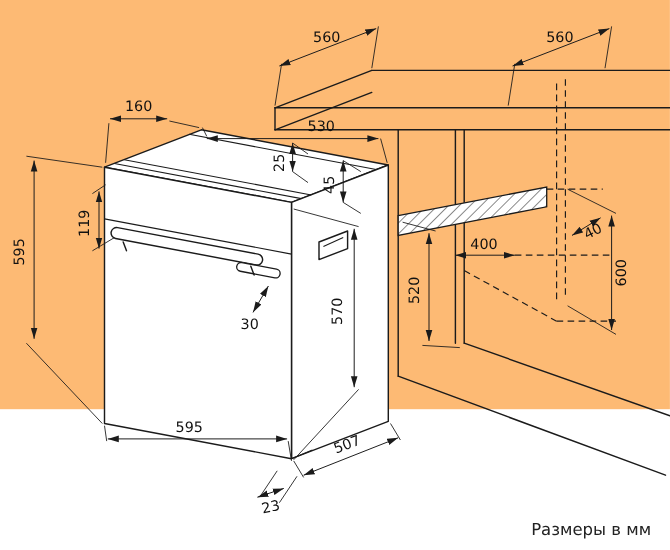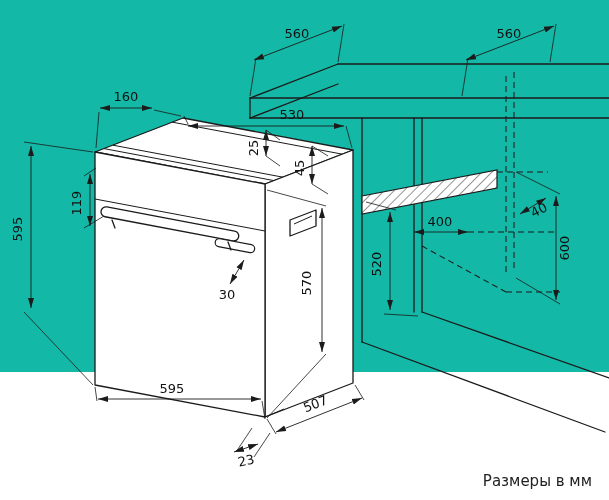--- a/index.html
+++ b/index.html
@@ -1,17 +1,17 @@
 <!DOCTYPE html>
 <html><head>
 <meta charset="utf-8">
 <style>
   html,body{margin:0;padding:0;background:#fff;}
   body{width:609px;height:500px;font-family:"DejaVu Sans","Liberation Sans",sans-serif;}
-  .canvas{width:609px;height:372px;position:relative;background:#14b8a6;}
+  .canvas{width:609px;height:372px;position:relative;background:#fdba74;}
   svg{display:block;}
   .obj{stroke:#1b1b1b;stroke-width:1.3;fill:none;stroke-linecap:round;stroke-linejoin:round;}
   .face{stroke:#1b1b1b;stroke-width:1.3;fill:#ffffff;stroke-linejoin:round;}
   .thin{stroke:#1b1b1b;stroke-width:1;fill:none;}
   .dash{stroke:#1b1b1b;stroke-width:1.05;fill:none;stroke-dasharray:6 4;}
   .dim{stroke:#1b1b1b;stroke-width:.9;fill:none;}
   .ext{stroke:#1b1b1b;stroke-width:.8;fill:none;}
   text.dlabel{font-size:13px;fill:#111;text-anchor:middle;}
   text.note{font-size:15px;fill:#222;text-anchor:end;}
 </style>

